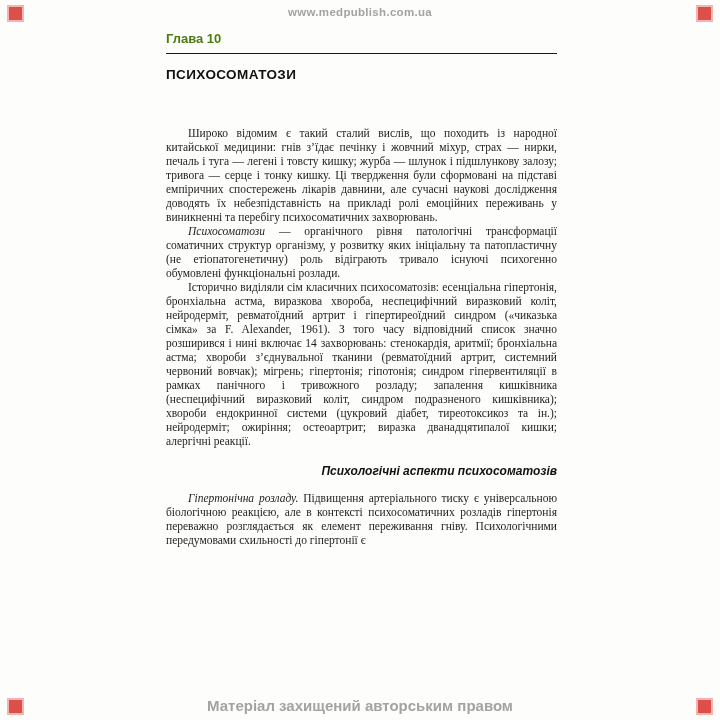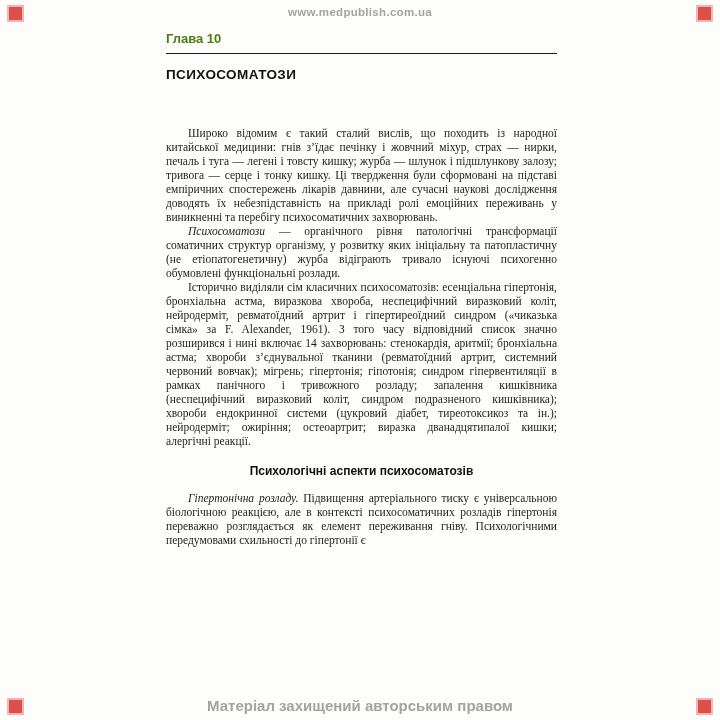--- a/index.html
+++ b/index.html
@@ -72,21 +72,22 @@
     margin: 0;
     text-indent: 22px;
   }
   .lead { font-style: italic; }
   .section-heading {
     font-family: "Liberation Sans", sans-serif;
     font-weight: bold;
     font-size: 12px;
     color: #111;
     margin: 16px 0 13px 0;
-    text-align: center;
+    text-align: right;
+    font-style: italic;
   }
 </style>
 </head>
 <body>
 
 <div class="page">
 
   <div class="corner tl"></div>
   <div class="corner tr"></div>
   <div class="corner bl"></div>
@@ -97,21 +98,21 @@
   <div class="content">
 
     <div class="chapter-label">Глава 10</div>
     <hr class="chapter-rule">
     <h1 class="chapter-title">ПСИХОСОМАТОЗИ</h1>
 
     <div class="body-text">
 
       <p class="para"><i class="lead"></i><span>Широко відомим є такий сталий вислів, що походить із народної китайської медицини: гнів з’їдає печінку і жовчний міхур, страх — нирки, печаль і туга — легені і товсту кишку; журба — шлунок і підшлункову залозу; тривога — серце і тонку кишку. Ці твердження були сформовані на підставі емпіричних спостережень лікарів давнини, але сучасні наукові дослідження доводять їх небезпідставність на прикладі ролі емоційних переживань у виникненні та перебігу психосоматичних захворювань.</span></p>
 
-      <p class="para"><i class="lead">Психосоматози</i><span> — органічного рівня патологічні трансформації соматичних структур організму, у розвитку яких ініціальну та патопластичну (не етіопатогенетичну) журба відіграють тривало існуючі психогенно обумовлені функціональні розлади.</span></p>
+      <p class="para"><i class="lead">Психосоматози</i><span> — органічного рівня патологічні трансформації соматичних структур організму, у розвитку яких ініціальну та патопластичну (не етіопатогенетичну) роль відіграють тривало існуючі психогенно обумовлені функціональні розлади.</span></p>
 
 
 
       <p class="para"><i class="lead"></i><span>Історично виділяли сім класичних психосоматозів: есенціальна гіпертонія, бронхіальна астма, виразкова хвороба, неспецифічний виразковий коліт, нейродерміт, ревматоїдний артрит і гіпертиреоїдний синдром («чиказька сімка» за F. Alexander, 1961). З того часу відповідний список значно розширився і нині включає 14 захворювань: стенокардія, аритмії; бронхіальна астма; хвороби з’єднувальної тканини (ревматоїдний артрит, системний червоний вовчак); мігрень; гіпертонія; гіпотонія; синдром гіпервентиляції в рамках панічного і тривожного розладу; запалення кишківника (неспецифічний виразковий коліт, синдром подразненого кишківника); хвороби ендокринної системи (цукровий діабет, тиреотоксикоз та ін.); нейродерміт; ожиріння; остеоартрит; виразка дванадцятипалої кишки; алергічні реакції.</span></p>
 
       <h2 class="section-heading">Психологічні аспекти психосоматозів</h2>
 
       <p class="para"><i class="lead">Гіпертонічна розладу.</i><span> Підвищення артеріального тиску є універсальною біологічною реакцією, але в контексті психосоматичних розладів гіпертонія переважно розглядається як елемент переживання гніву. Психологічними передумовами схильності до гіпертонії є</span></p>
 
     </div>

